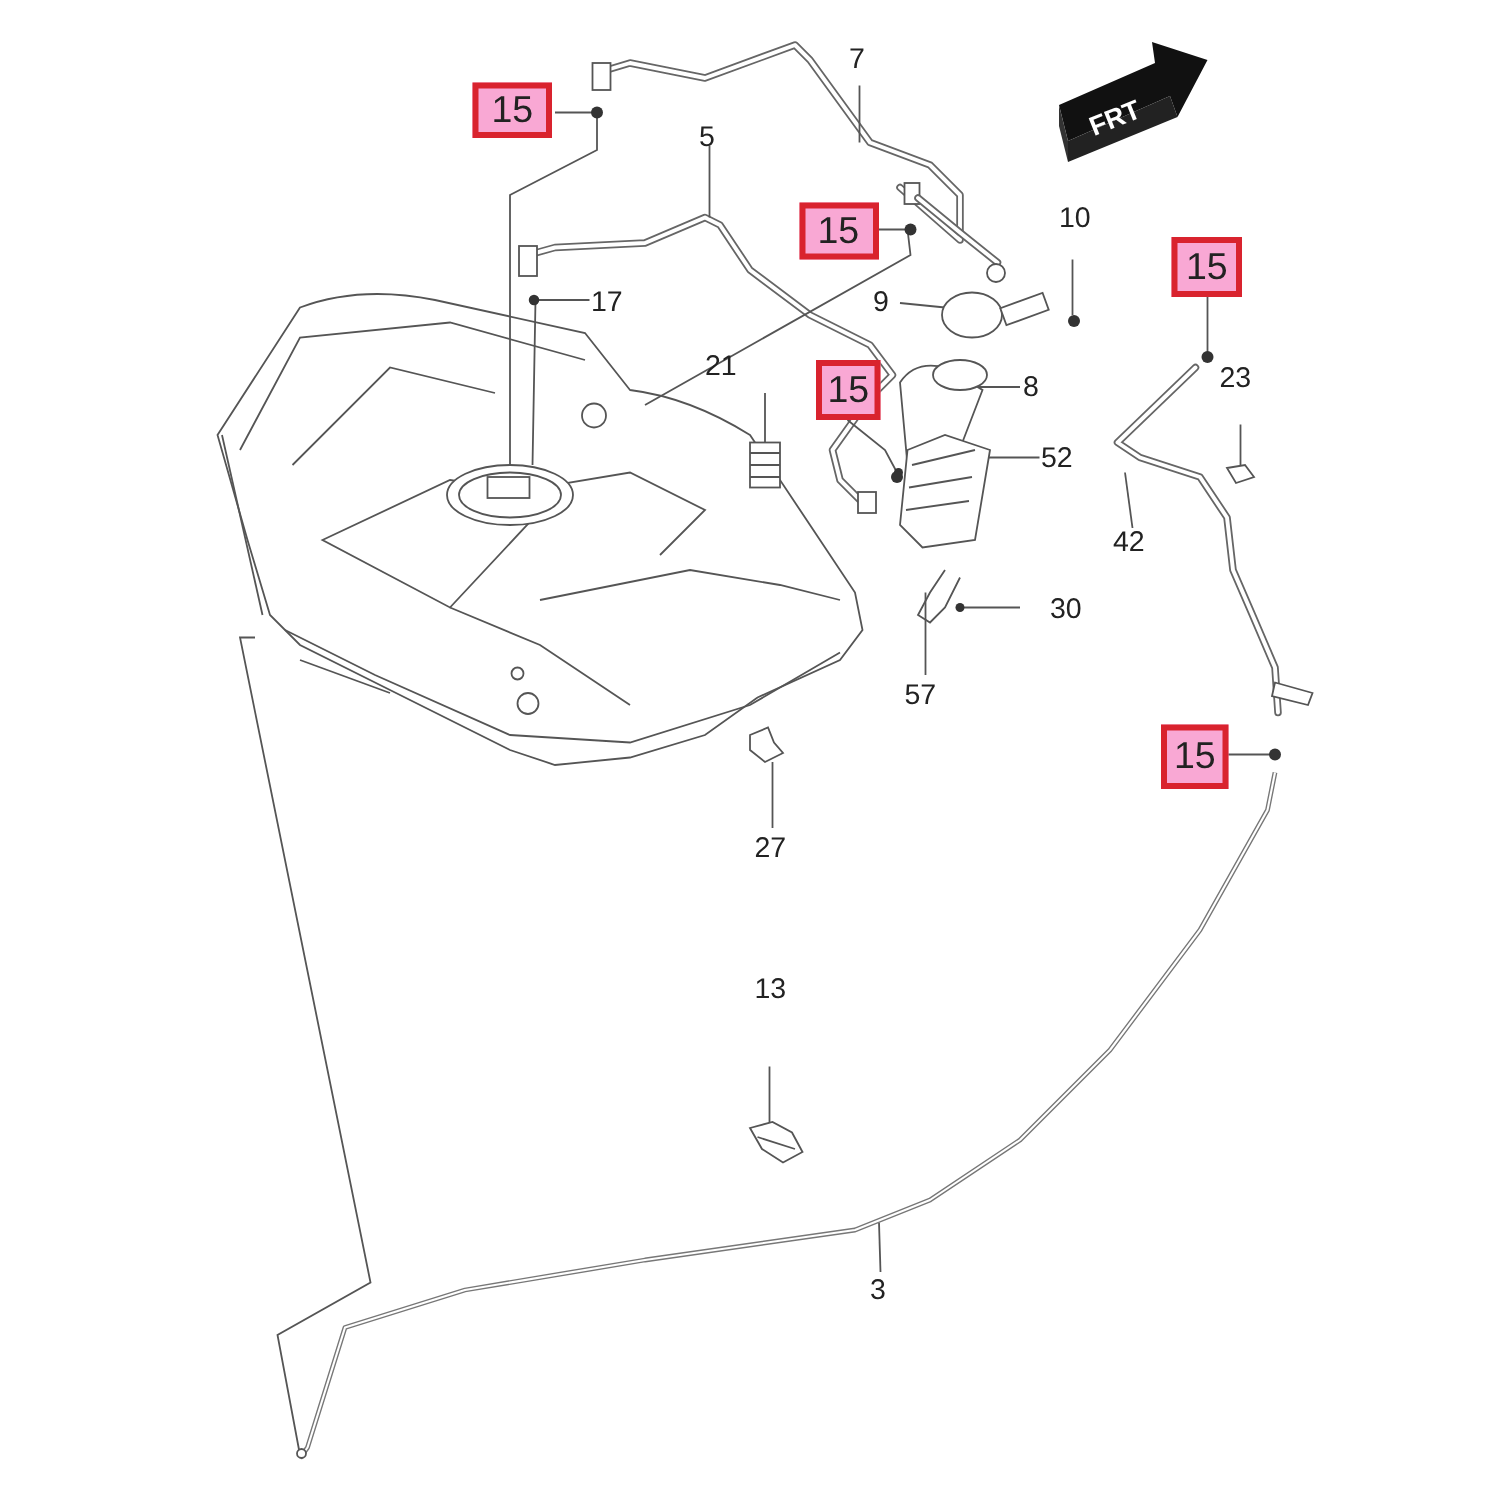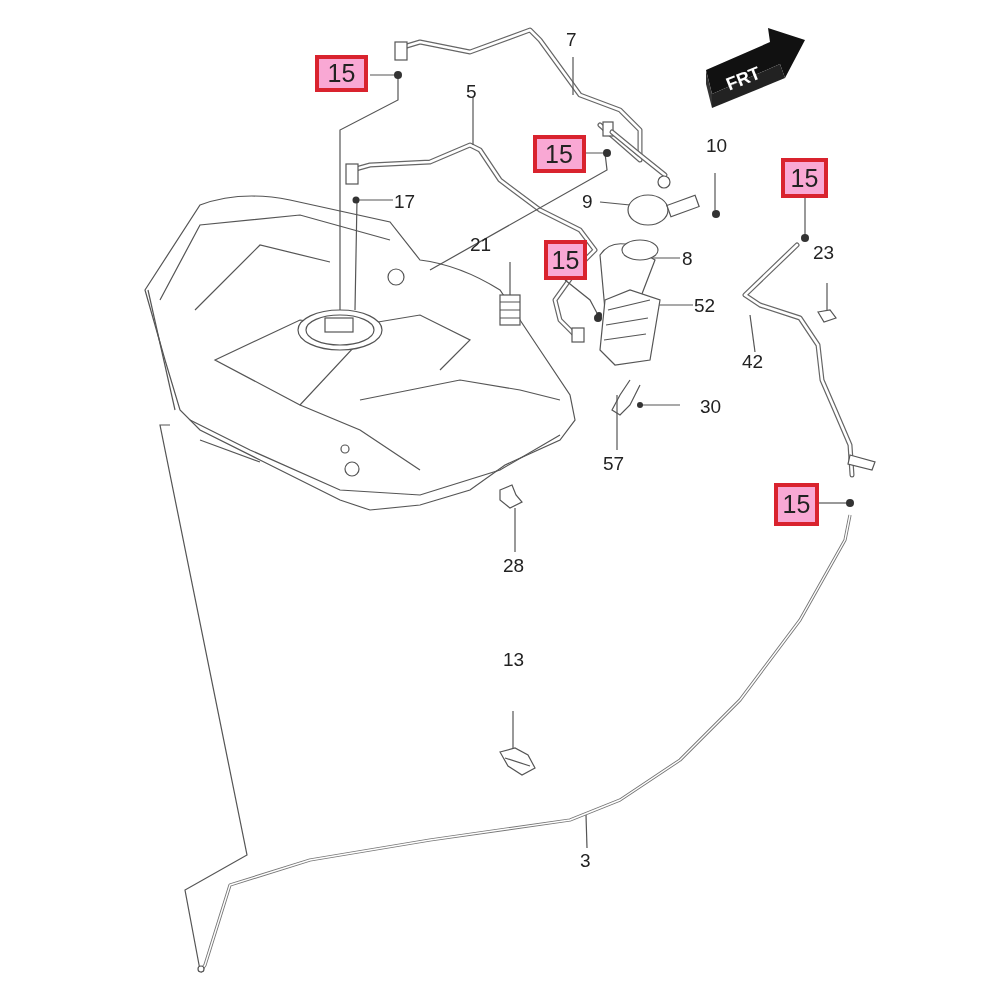--- a/index.html
+++ b/index.html
@@ -148,15 +148,15 @@
 <span class="lbl" style="left:706px;top:136px;">10</span>
 <span class="lbl" style="left:582px;top:192px;">9</span>
 <span class="lbl" style="left:394px;top:192px;">17</span>
 <span class="lbl" style="left:470px;top:235px;">21</span>
 <span class="lbl" style="left:682px;top:249px;">8</span>
 <span class="lbl" style="left:694px;top:296px;">52</span>
 <span class="lbl" style="left:813px;top:243px;">23</span>
 <span class="lbl" style="left:742px;top:352px;">42</span>
 <span class="lbl" style="left:682px;top:397px;margin-left:18px;">30</span>
 <span class="lbl" style="left:603px;top:454px;">57</span>
-<span class="lbl" style="left:503px;top:556px;">28</span>
+<span class="lbl" style="left:503px;top:556px;">27</span>
 <span class="lbl" style="left:503px;top:650px;">13</span>
 <span class="lbl" style="left:580px;top:851px;">3</span>
 
 </body></html>

